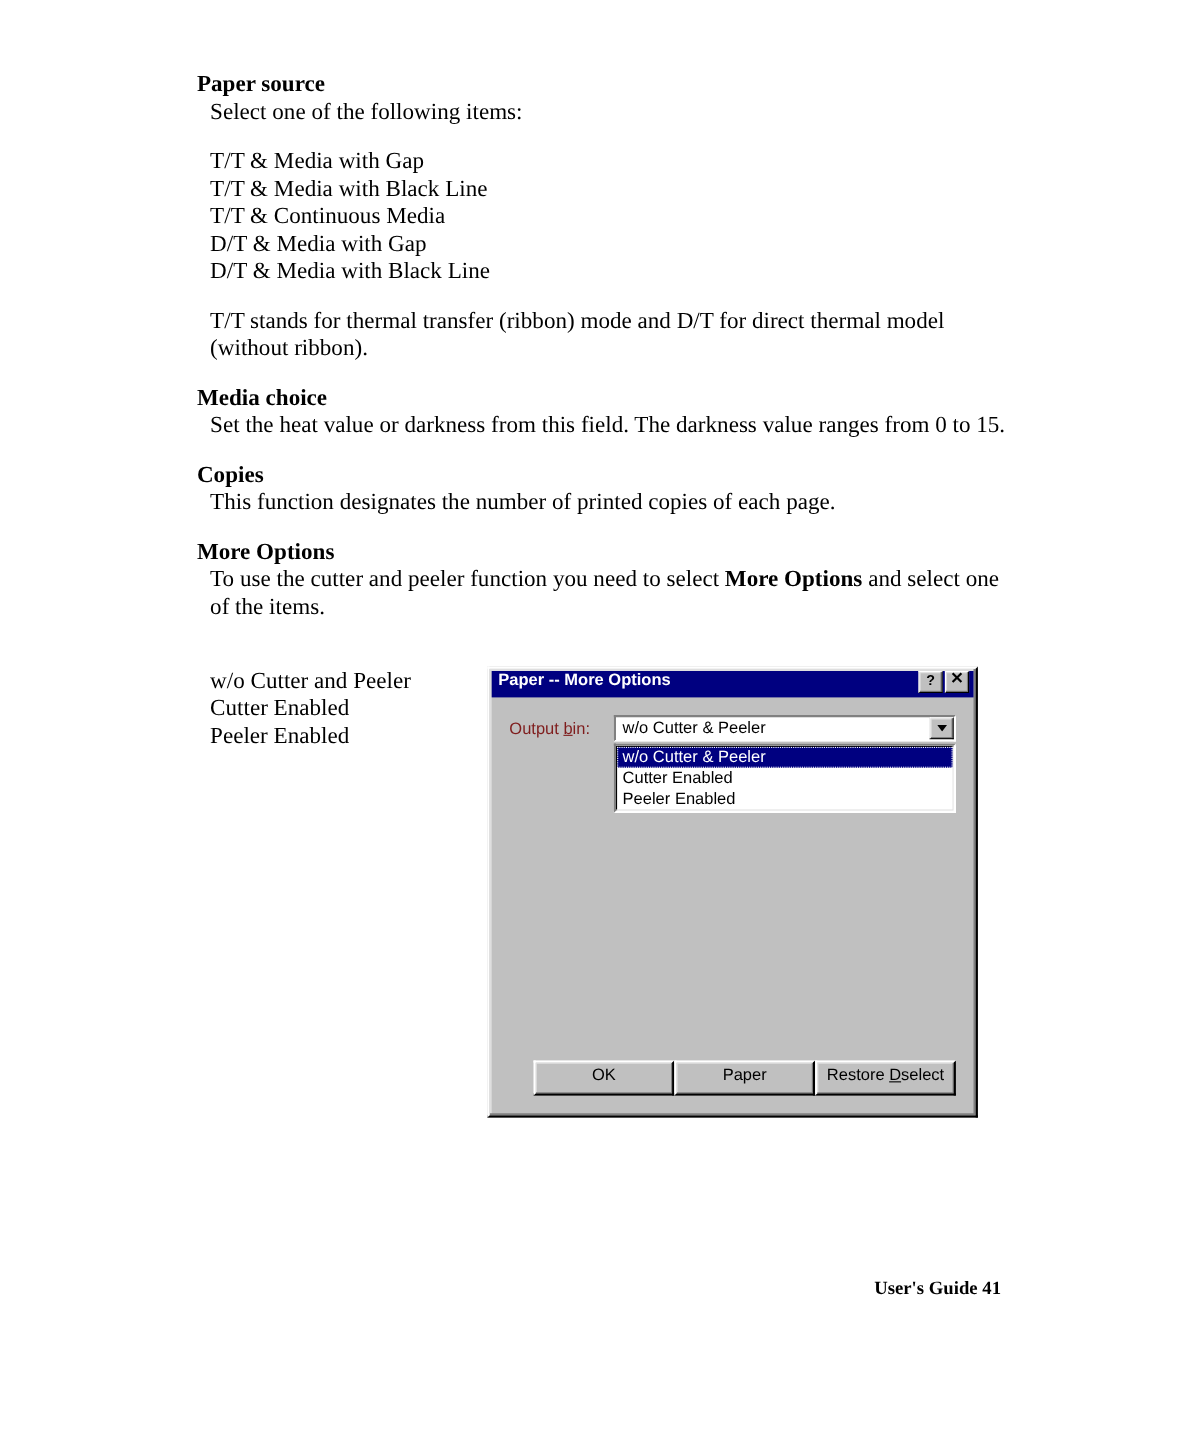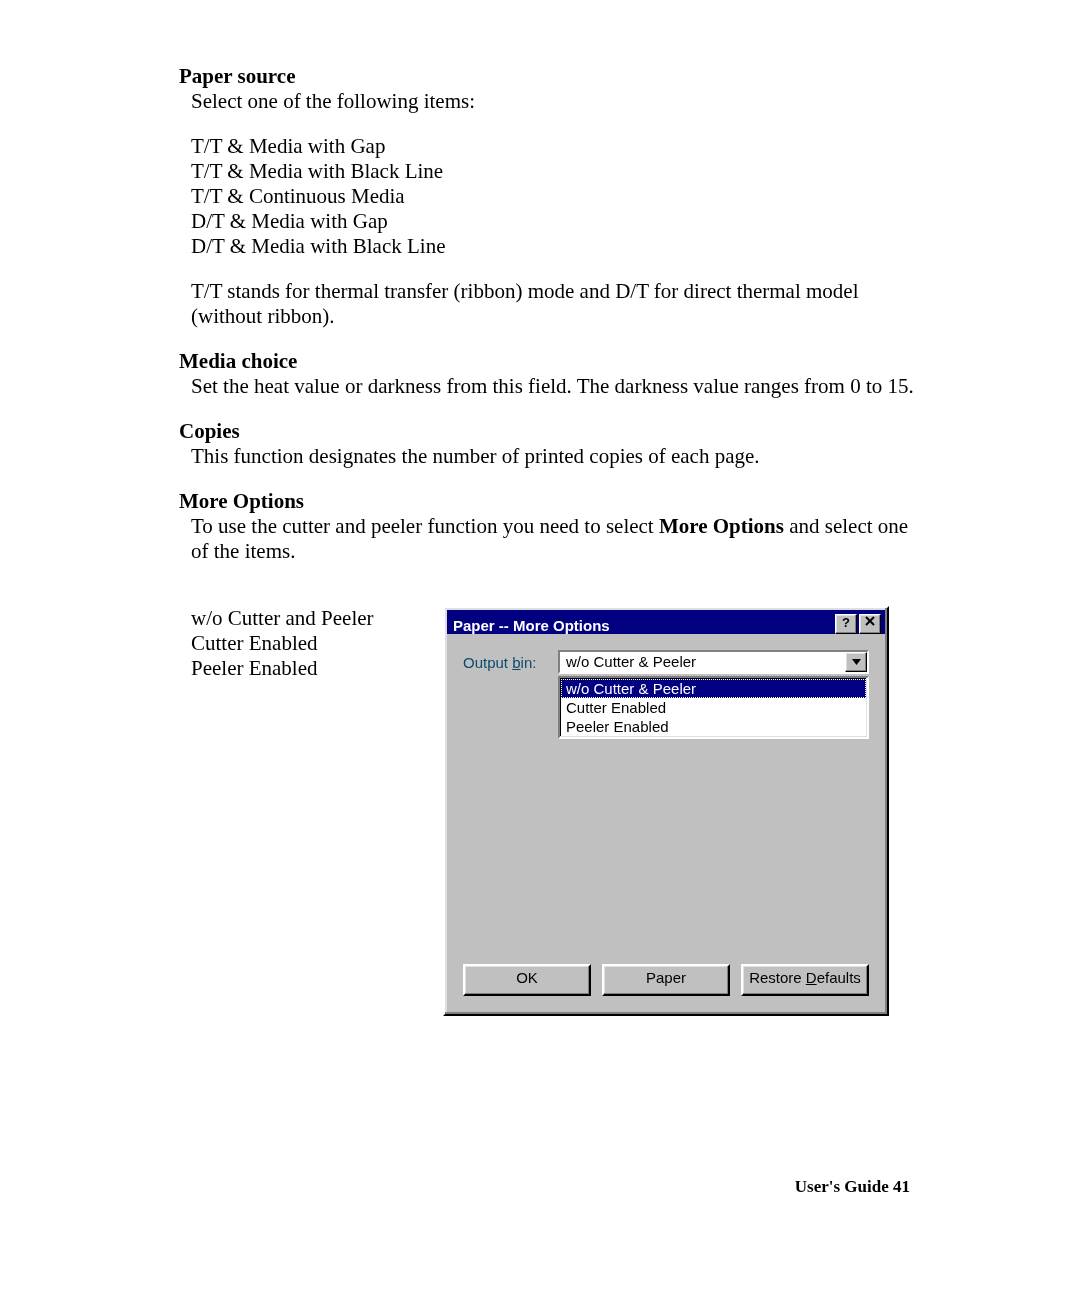--- a/index.html
+++ b/index.html
@@ -51,21 +51,21 @@
     border-left: 2px solid #ffffff;
     border-right: 2px solid #000000;
     border-bottom: 2px solid #000000;
     box-shadow: inset -2px -2px 0 #808080, inset 2px 2px 0 #dfdfdf;
   }
   .dlg .titlebar {
     background: #000080;
     color: #fff;
     height: 24px;
     display: flex;
-    align-items: flex-end;
+    align-items: flex-start;
     padding: 0 4px 0 6px;
     font-weight: bold;
     font-size: 15px;
     margin: 2px;
   }
   .dlg .titlebar .title-text { flex: 1; }
   .dlg .tb-btn {
     width: 20px; height: 18px;
     background: #c0c0c0;
     border-top: 1px solid #ffffff;
@@ -88,21 +88,21 @@
   .dlg .client {
     padding: 14px 18px 18px 18px;
   }
   .dlg .row {
     display: flex;
     align-items: flex-start;
   }
   .dlg .label {
     width: 95px;
     padding-top: 4px;
-    color: #0c4a6e;
+    color: #7f1d1d;
     font-size: 15px;
   }
   .dlg .label .ul { text-decoration: underline; }
   .dlg .combo-wrap {
     flex: 1;
   }
   .dlg .combo {
     display: flex;
     height: 24px;
     background: #ffffff;
@@ -156,21 +156,21 @@
     background: #000080;
     color: #fff;
     outline: 1px dotted #ffffff;
     outline-offset: -1px;
   }
   .dlg .spacer {
     height: 215px;
   }
   .dlg .btnrow {
     display: flex;
-    justify-content: space-between;
+    justify-content: flex-end;
     padding-top: 10px;
   }
   .dlg .btn {
     width: 124px;
     height: 28px;
     background: #c0c0c0;
     border-top: 2px solid #ffffff;
     border-left: 2px solid #ffffff;
     border-right: 2px solid #000000;
     border-bottom: 2px solid #000000;
@@ -178,21 +178,21 @@
     text-align: center;
     line-height: 24px;
     font-size: 15px;
     color: #000;
   }
   .dlg .btn .ul { text-decoration: underline; }
 
   .footer {
     position: absolute;
     left: 0;
-    bottom: 114px;
+    bottom: 130px;
     width: 1080px;
     text-align: right;
     padding-right: 170px;
     box-sizing: border-box;
     font-family: "Times New Roman", Times, serif;
     font-size: 17px;
     font-weight: bold;
   }
 </style>
 </head>
@@ -268,21 +268,21 @@
                 <div class="opt">Cutter Enabled</div>
                 <div class="opt">Peeler Enabled</div>
               </div>
             </div>
           </div>
           <div class="spacer"></div>
           <div class="btnrow">
             <div class="btn">OK</div>
             <div class="btn">Paper</div>
             <div class="btn">
-              <span>Restore </span><span class="ul">D</span><span>efaults</span>
+              <span>Restore </span><span class="ul">D</span><span>select</span>
             </div>
           </div>
         </div>
       </div>
 
     </div>
   </div>
 
 </div>
 

